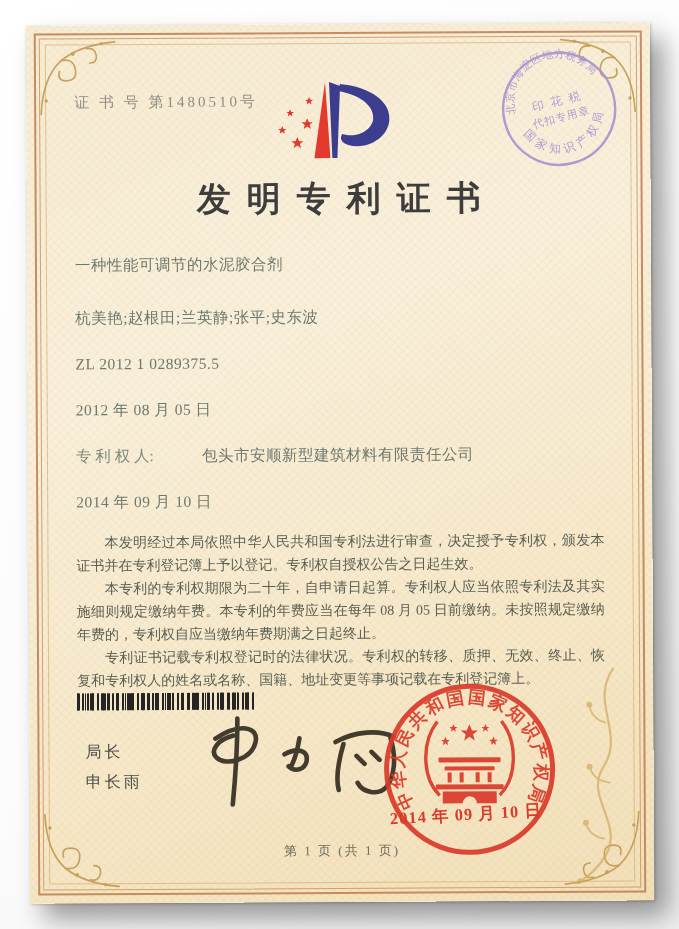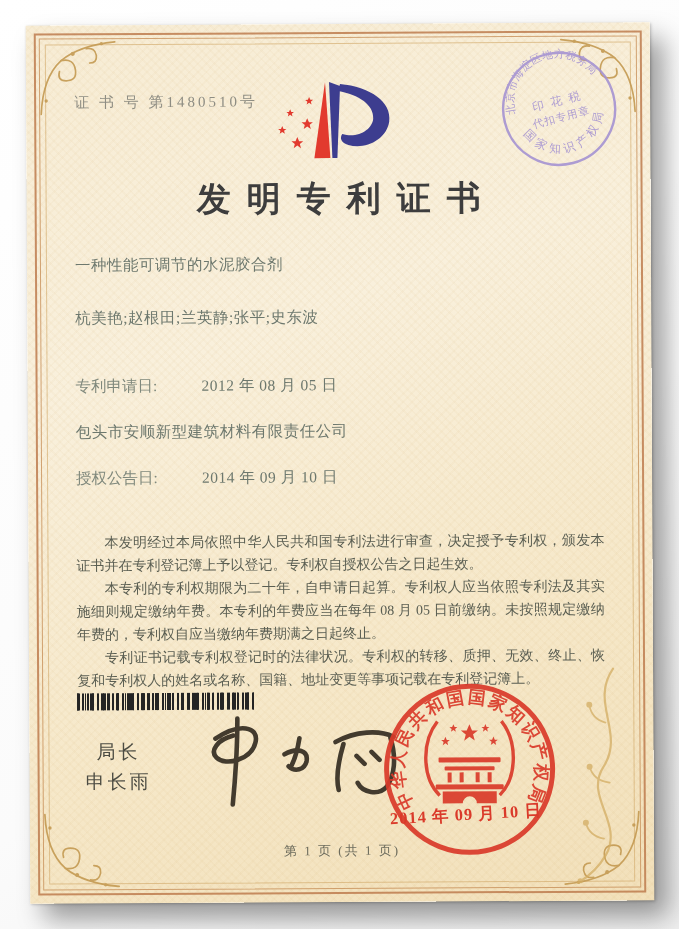--- a/index.html
+++ b/index.html
@@ -53,21 +53,21 @@
     font-size:14px;line-height:23px;color:#5a5e52;text-align:justify;
   }
   .body-text p{margin:0;text-indent:2em;}
   .barcode{
     position:absolute;left:48px;top:668px;width:178px;height:17px;
     background-image:
       repeating-linear-gradient(90deg,#242424 0 2px,transparent 2px 5px),
       repeating-linear-gradient(90deg,#242424 0 1px,transparent 1px 8px),
       repeating-linear-gradient(90deg,#242424 0 3px,transparent 3px 13px);
   }
-  .sig-block{position:absolute;left:56px;top:712px;font-size:19px;color:#4c4c43;letter-spacing:3px;line-height:30px;text-align:center;}
+  .sig-block{position:absolute;left:56px;top:712px;font-size:16px;color:#4c4c43;letter-spacing:3px;line-height:30px;}
   .handwriting{position:absolute;left:158px;top:688px;width:222px;height:100px;}
   .seal{position:absolute;left:352px;top:658px;width:176px;height:176px;opacity:.92;}
   .seal-date{
     position:absolute;left:360px;top:780px;width:175px;
     font-size:16.5px;font-weight:bold;color:#da3a2a;letter-spacing:1px;
     transform:rotate(-3deg);white-space:nowrap;
   }
   .footer{
     position:absolute;left:0;top:818px;width:100%;text-align:center;
     font-size:13px;color:#6d6c5d;letter-spacing:2px;
@@ -164,30 +164,30 @@
   <div class="title">发明专利证书</div>
 
   <div class="fields">
     <div class="field-row first">
       <span class="field-value">一种性能可调节的水泥胶合剂</span>
     </div>
     <div class="field-row">
       <span class="field-value">杭美艳;赵根田;兰英静;张平;史东波</span>
     </div>
     <div class="field-row">
-    </div>
-    <div class="field-row">
-      <span class="field-label">专利申请日:</span>
+      <span class="field-value">ZL 2012 1 0289375.5</span>
+    </div>
+    <div class="field-row">
       <span class="field-value">2012 年 08 月 05 日</span>
     </div>
     <div class="field-row">
+      <span class="field-label">专 利 权 人:</span>
       <span class="field-value">包头市安顺新型建筑材料有限责任公司</span>
     </div>
     <div class="field-row">
-      <span class="field-label">授权公告日:</span>
       <span class="field-value">2014 年 09 月 10 日</span>
     </div>
   </div>
 
   <div class="body-text">
     <p>本发明经过本局依照中华人民共和国专利法进行审查，决定授予专利权，颁发本证书并在专利登记簿上予以登记。专利权自授权公告之日起生效。</p>
     <p>本专利的专利权期限为二十年，自申请日起算。专利权人应当依照专利法及其实施细则规定缴纳年费。本专利的年费应当在每年 08 月 05 日前缴纳。未按照规定缴纳年费的，专利权自应当缴纳年费期满之日起终止。</p>
     <p>专利证书记载专利权登记时的法律状况。专利权的转移、质押、无效、终止、恢复和专利权人的姓名或名称、国籍、地址变更等事项记载在专利登记簿上。</p>
   </div>
 

